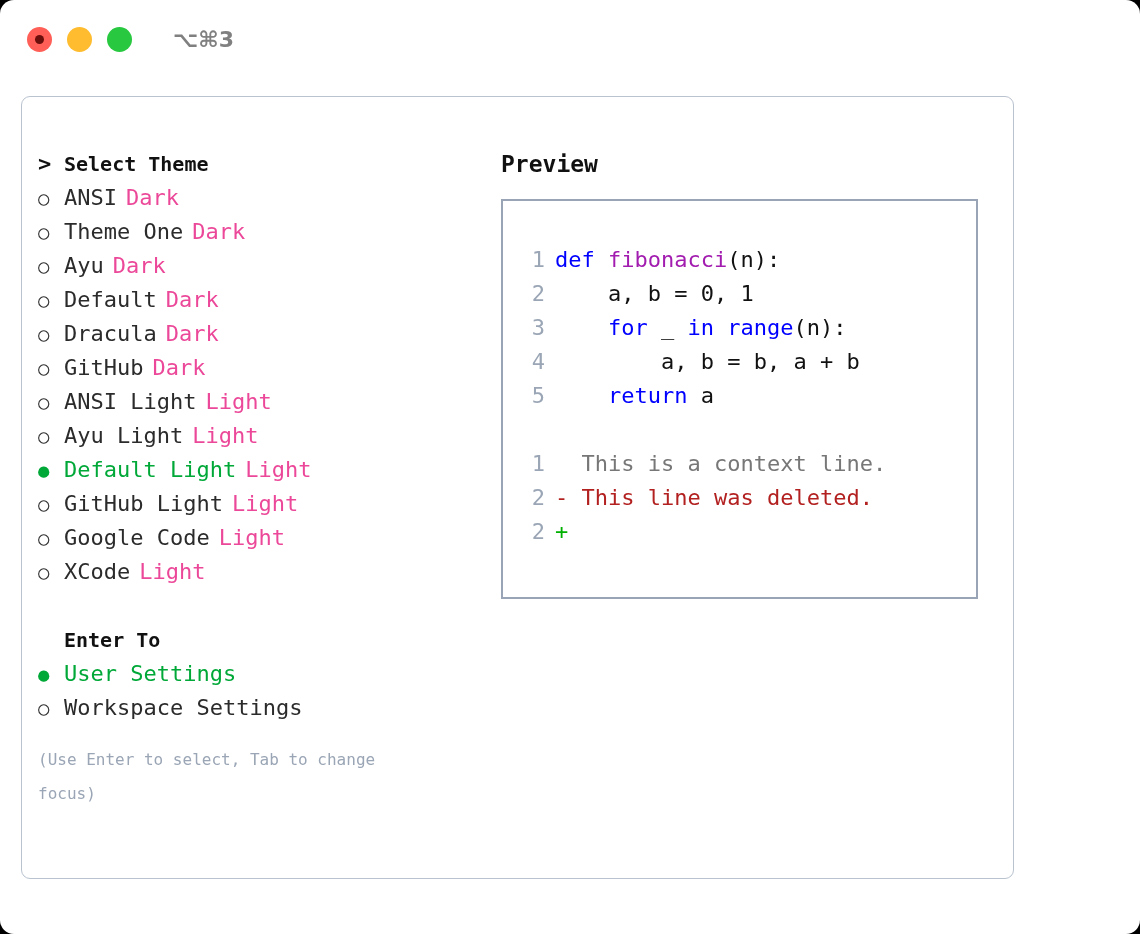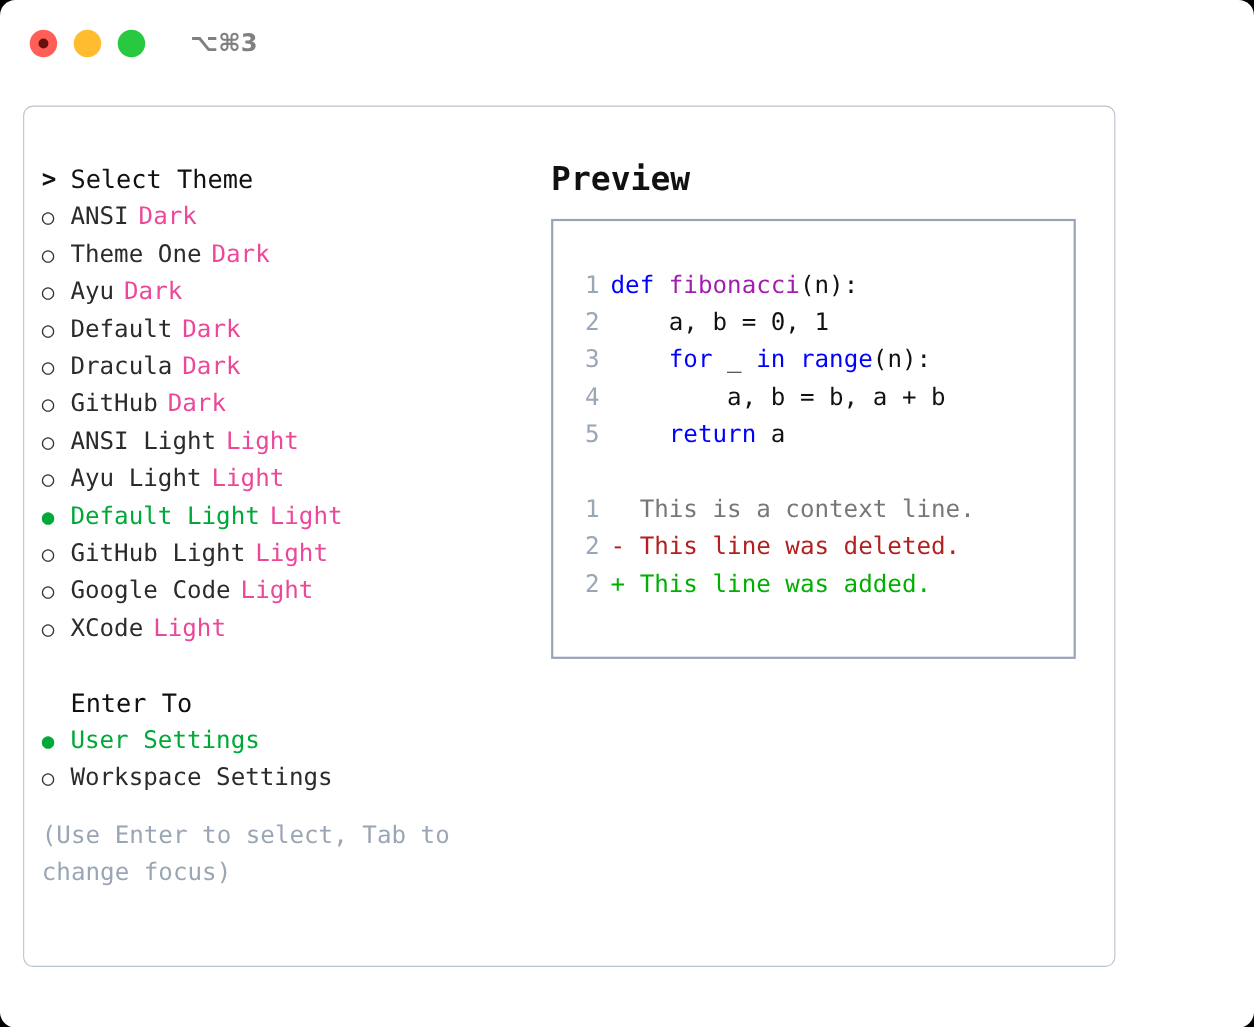--- a/index.html
+++ b/index.html
@@ -106,51 +106,51 @@
     width: 26px;
     flex: none;
     display: inline-block;
     font-size: 22px;
   }
   .marker-caret { font-weight: bold; color: #111111; }
   .marker-dot-on  { color: #00a838; font-size: 19px; }
   .marker-dot-off { color: #333333; font-size: 19px; }
 
   .row-header {
-    font-weight: normal;
+    font-weight: bold;
     color: #111111;
-    font-size: 23px;
+    font-size: 20px;
   }
   .label-name { color: #2b2b2b; }
   .label-name.selected { color: #00a838; }
   .label-tag {
     color: #ec4899;
     margin-left: 9px;
   }
 
   .spacer-row { height: 34px; }
 
   .hint {
     margin-top: 18px;
-    font-size: 22px;
+    font-size: 16px;
     color: #9aa5b5;
     line-height: 34px;
     width: 400px;
     white-space: pre-wrap;
   }
 
   
   .right-col {
     position: absolute;
     left: 479px;
     top: 50px;
     width: 490px;
   }
   .preview-title {
-    font-size: 30px;
+    font-size: 23px;
     font-weight: bold;
     color: #111111;
     line-height: 34px;
     margin-bottom: 18px;
   }
   .preview-box {
     box-sizing: border-box;
     width: 477px;
     height: 400px;
     border: 2px solid #99a5b7;
@@ -244,20 +244,20 @@
               <div class="code-line"><span class="ln">1</span><span class="code-text"><span class="tok-kw">def </span><span class="tok-fn">fibonacci</span><span class="tok-pl">(n):</span></span></div>
               <div class="code-line"><span class="ln">2</span><span class="code-text"><span class="tok-pl">    a, b = 0, 1</span></span></div>
               <div class="code-line"><span class="ln">3</span><span class="code-text"><span class="tok-pl">    </span><span class="tok-kw">for</span><span class="tok-pl"> _ </span><span class="tok-kw">in</span><span class="tok-pl"> </span><span class="tok-kw">range</span><span class="tok-pl">(n):</span></span></div>
               <div class="code-line"><span class="ln">4</span><span class="code-text"><span class="tok-pl">        a, b = b, a + b</span></span></div>
               <div class="code-line"><span class="ln">5</span><span class="code-text"><span class="tok-pl">    </span><span class="tok-kw">return</span><span class="tok-pl"> a</span></span></div>
             </div>
           <div class="diff-gap"></div>
           <div id="diff-block">
               <div class="code-line"><span class="ln">1</span><span class="diff-ctx"> </span><span> </span><span class="diff-ctx">This is a context line.</span></div>
               <div class="code-line"><span class="ln">2</span><span class="diff-del">-</span><span> </span><span class="diff-del">This line was deleted.</span></div>
-              <div class="code-line"><span class="ln">2</span><span class="diff-add">+</span><span> </span><span class="diff-add">This line was added.</span></div>
+              <div class="code-line"><span class="ln">2</span><span class="diff-add">+</span><span> </span></div>
             </div>
         </div>
       </div>
 
     </div>
   </div>
 </div>
 
 </body></html>

